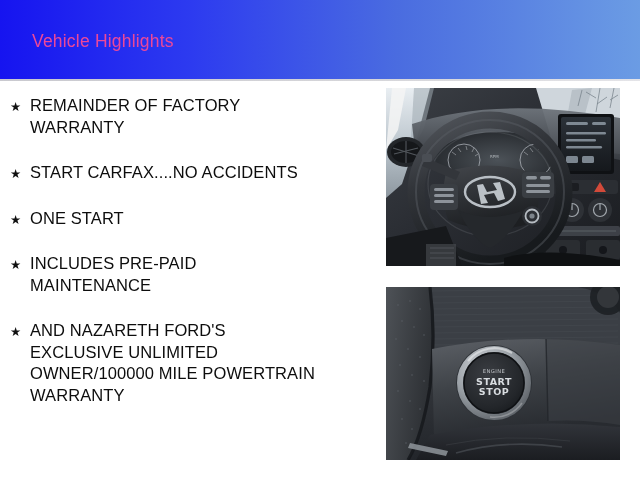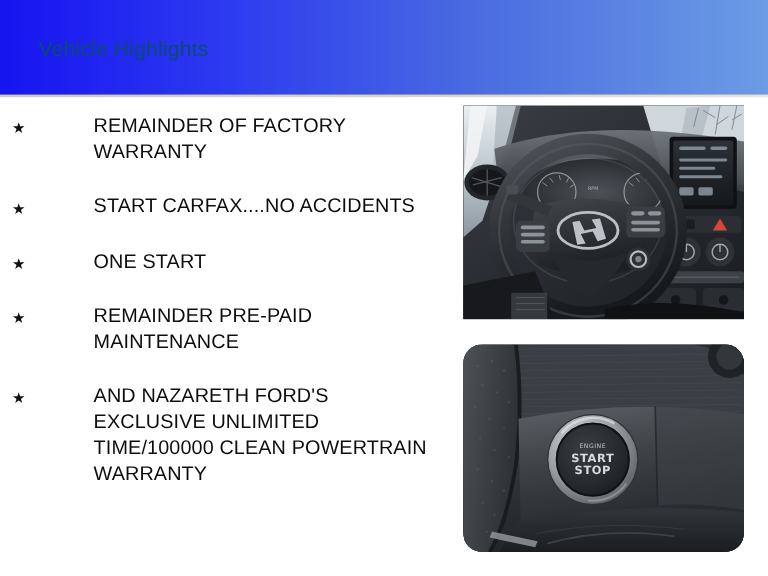--- a/index.html
+++ b/index.html
@@ -30,21 +30,21 @@
     left: 0;
     top: 79px;
     width: 640px;
     height: 2px;
     background: linear-gradient(90deg, #c9c9cf 0%, #d6d6da 60%, #e4e4e8 100%);
   }
   #page-title {
     position: absolute;
     left: 32px;
     top: 31px;
-    color: #0c4a6e;
+    color: #ec4899;
     font-size: 17.5px;
     font-weight: 400;
     letter-spacing: 0.2px;
     white-space: nowrap;
   }
 
   
   #highlights-list {
     position: absolute;
     left: 0;
@@ -67,39 +67,37 @@
     font-family: "DejaVu Sans", sans-serif;
   }
   .list-item-label {
     display: block;
     font-size: 16.5px;
     line-height: 21.5px;
     color: #0d0d0d;
     letter-spacing: 0.1px;
     font-weight: 400;
     white-space: pre-line;
-    margin-left: 48px;
   }
 
   
   .photo {
     position: absolute;
     left: 386px;
     width: 234px;
     overflow: hidden;
     background: #1b1d21;
   }
   #photo-steering-wheel {
     top: 88px;
     height: 178px;
   }
   #photo-start-stop-button {
     top: 287px;
     height: 173px;
-    border-radius: 16px;
   }
   .photo-canvas {
     position: absolute;
     left: 0;
     top: 0;
     width: 100%;
     height: 100%;
     display: block;
   }
 </style>
@@ -123,29 +121,29 @@
     <span class="list-item-label">START CARFAX....NO ACCIDENTS</span>
   </div>
 
   <div class="list-item">
     <span class="bullet-star-icon">★</span>
     <span class="list-item-label">ONE START</span>
   </div>
 
   <div class="list-item">
     <span class="bullet-star-icon">★</span>
-    <span class="list-item-label">REMAINDER PRE-PAID
+    <span class="list-item-label">INCLUDES PRE-PAID
 MAINTENANCE</span>
   </div>
 
   <div class="list-item">
     <span class="bullet-star-icon">★</span>
     <span class="list-item-label">AND NAZARETH FORD'S
 EXCLUSIVE UNLIMITED
-TIME/100000 CLEAN POWERTRAIN
+OWNER/100000 MILE POWERTRAIN
 WARRANTY</span>
   </div>
 
 </div>
 
 <div class="photo" id="photo-steering-wheel">
   <svg class="photo-canvas" viewBox="0 0 234 178" preserveAspectRatio="none">
     <defs>
       <linearGradient id="swBg" x1="0" y1="0" x2="1" y2="1">
         <stop offset="0%" stop-color="#3c4046"></stop>

